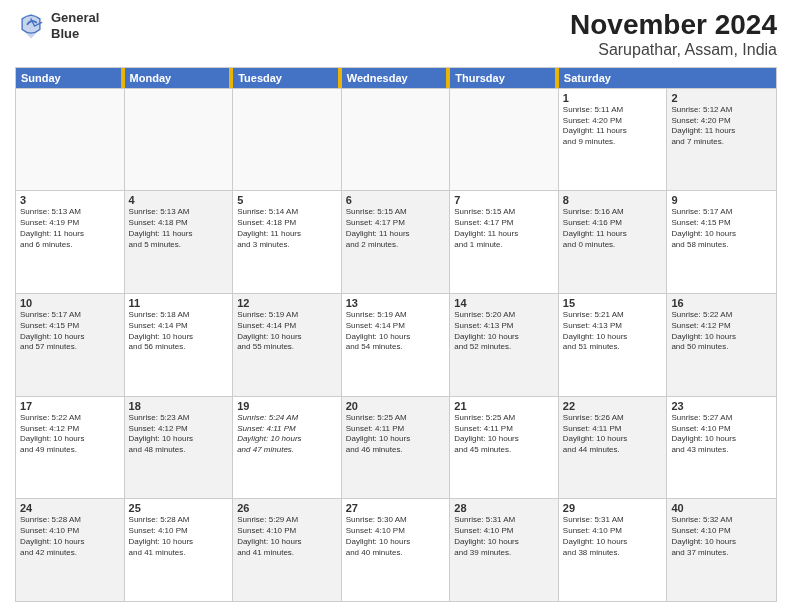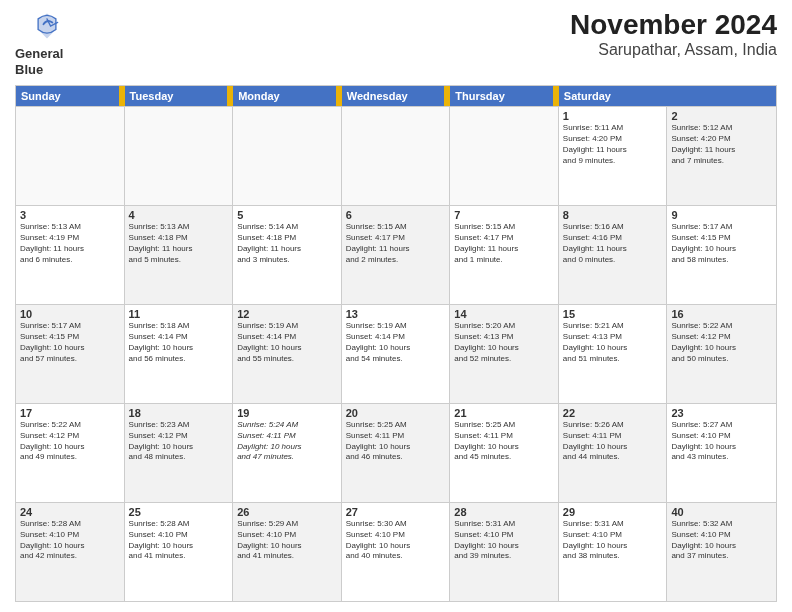--- a/index.html
+++ b/index.html
@@ -18,23 +18,22 @@
       flex-direction: column;
     }
     .header {
       display: flex;
       justify-content: space-between;
       align-items: flex-start;
       margin-bottom: 8px;
     }
     .logo {
       display: flex;
-      align-items: flex-end;
+      align-items: flex-start;
       gap: 4px;
-      flex-direction: column;
     }
     .logo-text {
       font-size: 13px;
       color: #333;
       font-weight: bold;
       line-height: 1.2;
     }
     .logo-icon {
       width: 32px;
       height: 32px;
@@ -63,21 +62,21 @@
       display: grid;
       grid-template-columns: repeat(7, 1fr);
       background: #4472C4;
     }
     .cal-header-cell {
       color: #fff;
       font-size: 11px;
       font-weight: bold;
       padding: 4px 5px;
       text-align: left;
-      border-right: 6px solid #eab308;
+      border-right: 4px solid #eab308;
     }
     .cal-header-cell:last-child { border-right: none; }
     .cal-body {
       display: flex;
       flex-direction: column;
       flex: 1;
     }
     .cal-row {
       display: grid;
       grid-template-columns: repeat(7, 1fr);
@@ -128,22 +127,22 @@
     </div>
     <div class="title-block">
       <div class="main-title">November 2024</div>
       <div class="subtitle">Sarupathar, Assam, India</div>
     </div>
   </div>
 
   <div class="calendar">
     <div class="cal-header" id="cal-header">
         <div class="cal-header-cell">Sunday</div>
+        <div class="cal-header-cell">Monday</div>
         <div class="cal-header-cell">Tuesday</div>
-        <div class="cal-header-cell">Monday</div>
         <div class="cal-header-cell">Wednesday</div>
         <div class="cal-header-cell">Thursday</div>
         <div class="cal-header-cell">Saturday</div>
       </div>
     <div class="cal-body" id="cal-body">
         <div class="cal-row">
           <div class="cal-cell empty"></div>
           <div class="cal-cell empty"></div>
           <div class="cal-cell empty"></div>
           <div class="cal-cell empty"></div>

